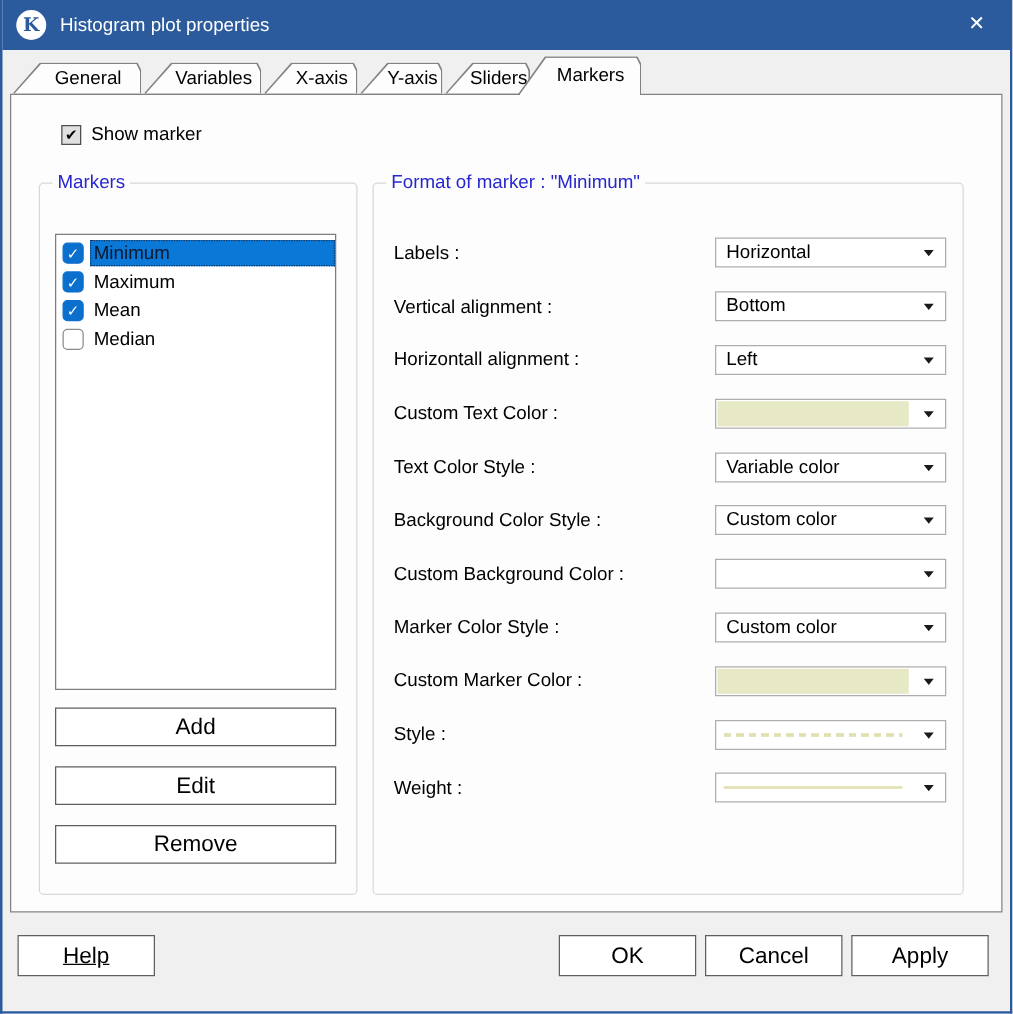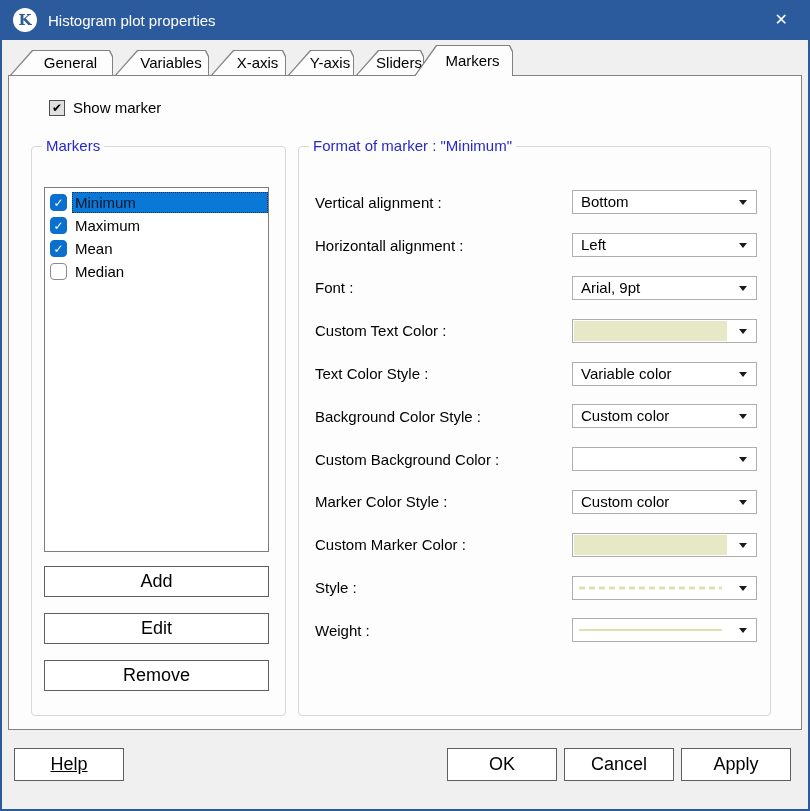--- a/index.html
+++ b/index.html
@@ -212,37 +212,37 @@
 
     <div class="btn side-btn" style="top: 419px;">Add</div>
         <div class="btn side-btn" style="top: 466px;">Edit</div>
         <div class="btn side-btn" style="top: 513px;">Remove</div>
       </div>
 
     <div class="groupbox gb-format">
       <span class="group-title">Format of marker : "Minimum"</span>
       <div class="format-rows">
           <div class="frow">
+            <div class="flabel">Labels :</div>
+            <div class="combo">
+              <div class="cvalue">Horizontal</div>
+              <div class="arrow"></div>
+            </div>
+          </div>
+          <div class="frow">
             <div class="flabel">Vertical alignment :</div>
             <div class="combo">
               <div class="cvalue">Bottom</div>
               <div class="arrow"></div>
             </div>
           </div>
           <div class="frow">
             <div class="flabel">Horizontall alignment :</div>
             <div class="combo">
               <div class="cvalue">Left</div>
-              <div class="arrow"></div>
-            </div>
-          </div>
-          <div class="frow">
-            <div class="flabel">Font :</div>
-            <div class="combo">
-              <div class="cvalue">Arial, 9pt</div>
               <div class="arrow"></div>
             </div>
           </div>
           <div class="frow">
             <div class="flabel">Custom Text Color :</div>
             <div class="combo">
               <div class="swatch" style="background: rgb(231, 232, 198);"></div>
               <div class="arrow"></div>
             </div>
           </div>

